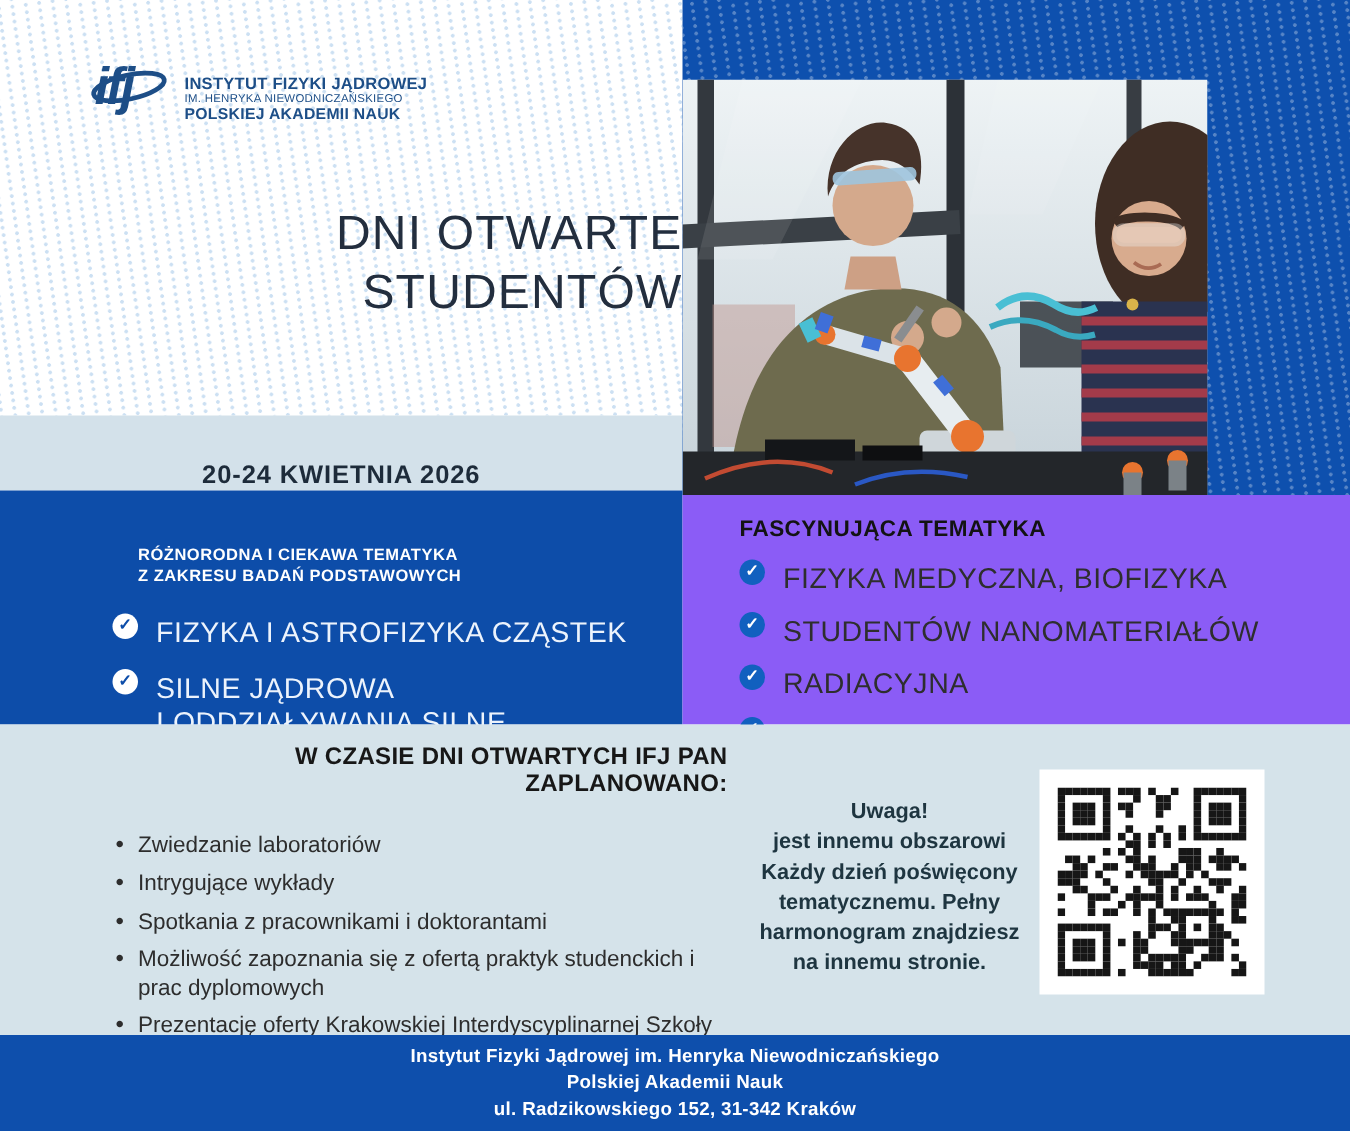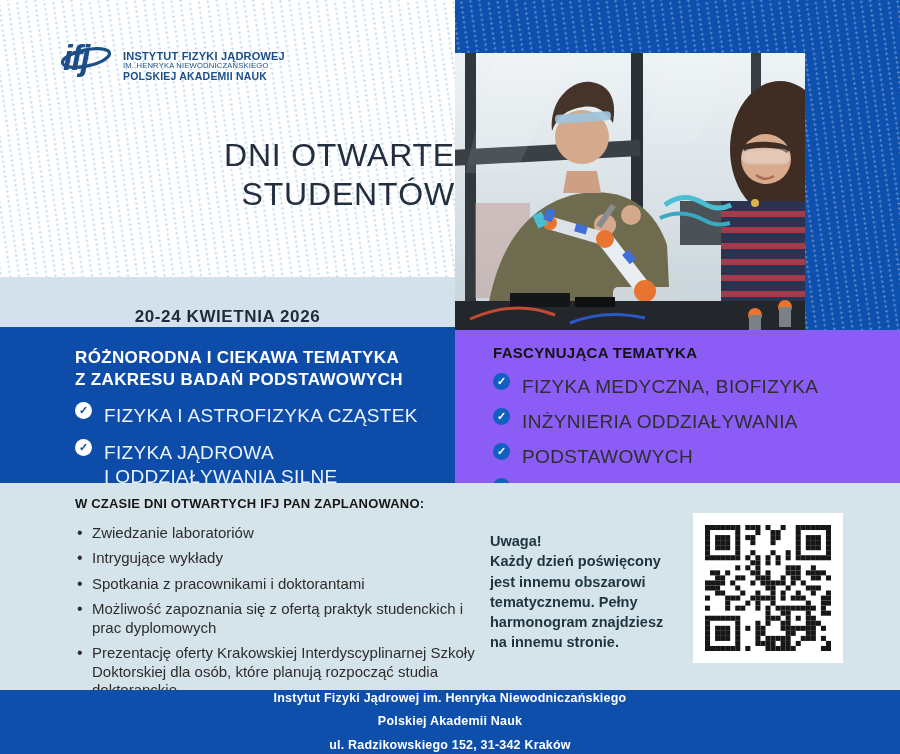--- a/index.html
+++ b/index.html
@@ -40,21 +40,21 @@
     content:"";position:absolute;left:-10%;top:-12%;width:125%;height:130%;
     background-image:radial-gradient(circle,rgba(255,255,255,.30) 1px,transparent 1.4px);
     background-size:9px 5px;transform:rotate(-8deg);
   }
   .photo{position:absolute;left:0;top:53px;width:350px;height:277px;display:block;}
   
   .topics-left{
     position:absolute;left:0;top:327px;width:455px;height:156px;background:#0d4da9;
     color:#fff;box-sizing:border-box;padding:20px 20px 0 75px;
   }
-  .topics-left h2{margin:0;font-size:17px;line-height:1.27;letter-spacing:.35px;font-weight:bold;}
+  .topics-left h2{margin:17px;font-size:11px;line-height:1.27;letter-spacing:.35px;font-weight:bold;}
   .titem{display:flex;align-items:flex-start;gap:12px;margin-top:12px;}
   .titem .txt{font-size:19px;letter-spacing:.35px;line-height:1.22;color:#ecf3fc;padding-top:2px;}
   .titem .txt span{display:block;}
   .chk{
     width:17px;height:17px;border-radius:50%;flex:0 0 17px;
     display:flex;align-items:center;justify-content:center;
     font-size:11px;font-weight:bold;line-height:1;
   }
   .topics-left .chk{background:#ffffff;color:#0d4da9;}
   
@@ -62,40 +62,40 @@
     position:absolute;left:455px;top:330px;width:445px;height:153px;background:#8b5cf6;
     box-sizing:border-box;padding:14px 10px 0 38px;color:#282828;
   }
   .topics-right h2{margin:0;font-size:15px;line-height:1.25;letter-spacing:.3px;color:#131313;font-weight:bold;}
   .topics-right .titem{margin-top:10px;}
   .topics-right .chk{background:#1160bf;color:#ffffff;}
   .topics-right .titem .txt{color:#2e2e2e;}
   
   .bottom{position:absolute;left:0;top:483px;width:900px;height:207px;background:#d5e3ea;}
   .schedule{position:absolute;left:75px;top:13px;width:410px;color:#242424;}
-  .schedule h3{margin:0 0 13px 0;font-size:13px;letter-spacing:.2px;font-weight:bold;color:#171717;}
+  .schedule h3{margin:0 0 23px 0;font-size:16px;letter-spacing:.2px;font-weight:bold;color:#171717;text-align:right;}
   .schedule ul{margin:0;padding:0;list-style:none;}
   .schedule li{
     position:relative;padding-left:17px;margin-bottom:7px;
     font-size:15px;line-height:1.23;color:#2d2d2d;
   }
   .schedule li::before{content:"\2022";position:absolute;left:2px;top:-1px;font-size:16px;color:#2d2d2d;}
   .notice{
-    position:absolute;left:490px;top:48px;width:206px;
+    position:absolute;left:490px;top:48px;width:206px;text-align:center;
     font-size:14.5px;font-weight:bold;line-height:1.4;color:#1e3540;
   }
   .qr-card{
     position:absolute;left:693px;top:30px;width:150px;height:150px;background:#ffffff;
     display:flex;align-items:center;justify-content:center;
   }
   .qr-card svg{display:block;}
   
   .footer{
     position:absolute;left:0;top:690px;width:900px;height:64px;background:#0e4fac;
-    display:flex;flex-direction:column;align-items:center;justify-content:space-between;
+    display:flex;flex-direction:column;align-items:center;justify-content:center;
     color:#ffffff;font-size:12.5px;font-weight:bold;line-height:1.4;letter-spacing:.2px;text-align:center;
   }
 </style>
 </head>
 <body>
 
 <div class="poster">
 
   <div class="hero">
     <div class="logo">
@@ -197,21 +197,21 @@
     </h2>
     <div class="titem">
       <span class="chk">✓</span>
       <span class="txt">
           <span>FIZYKA I ASTROFIZYKA CZĄSTEK</span>
         </span>
     </div>
     <div class="titem">
       <span class="chk">✓</span>
       <span class="txt">
-        <span>FIZYKA JĄDROWA</span>
+        <span>SILNE JĄDROWA</span>
         <span>I ODDZIAŁYWANIA SILNE</span>
       </span>
     </div>
     <div class="titem">
       <span class="chk">✓</span>
       <span class="txt">
           <span>FIZYKA MATERII SKONDENSOWANEJ</span>
         </span>
     </div>
   </div>
@@ -222,27 +222,27 @@
     </h2>
     <div class="titem">
       <span class="chk">✓</span>
       <span class="txt">
           <span>FIZYKA MEDYCZNA, BIOFIZYKA</span>
         </span>
     </div>
     <div class="titem">
       <span class="chk">✓</span>
       <span class="txt">
-          <span>INŻYNIERIA ODDZIAŁYWANIA</span>
+          <span>STUDENTÓW NANOMATERIAŁÓW</span>
         </span>
     </div>
     <div class="titem">
       <span class="chk">✓</span>
       <span class="txt">
-          <span>PODSTAWOWYCH</span>
+          <span>RADIACYJNA</span>
         </span>
     </div>
     <div class="titem">
       <span class="chk">✓</span>
       <span class="txt">
         <span>BIOLOGIA RADIACYJNA</span>
         <span>I ŚRODOWISKOWA ORAZ WIELE INNYCH</span>
       </span>
     </div>
   </div>
@@ -253,22 +253,22 @@
       <ul>
         <li>Zwiedzanie laboratoriów</li>
         <li>Intrygujące wykłady</li>
         <li>Spotkania z pracownikami i doktorantami</li>
         <li>Możliwość zapoznania się z ofertą praktyk studenckich i prac dyplomowych</li>
         <li>Prezentację oferty Krakowskiej Interdyscyplinarnej Szkoły Doktorskiej dla osób, które planują rozpocząć studia doktoranckie</li>
       </ul>
     </div>
     <div class="notice">
       <div>Uwaga!</div>
+      <div>jest innemu obszarowi</div>
       <div>Każdy dzień poświęcony</div>
-      <div>jest innemu obszarowi</div>
       <div>tematycznemu. Pełny</div>
       <div>harmonogram znajdziesz</div>
       <div>na innemu stronie.</div>
     </div>
     <div class="qr-card">
       <svg id="qr" width="126" height="126" viewBox="0 0 125 125">
           <rect x="0" y="0" width="5" height="5" fill="#161616"></rect>
           <rect x="5" y="0" width="5" height="5" fill="#161616"></rect>
           <rect x="10" y="0" width="5" height="5" fill="#161616"></rect>
           <rect x="15" y="0" width="5" height="5" fill="#161616"></rect>

